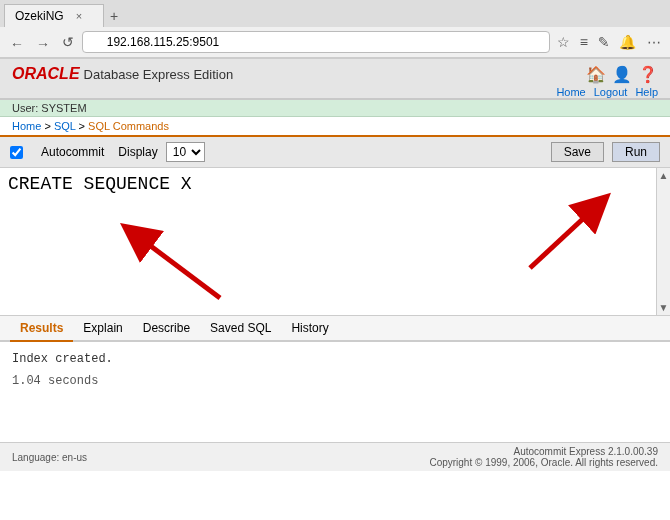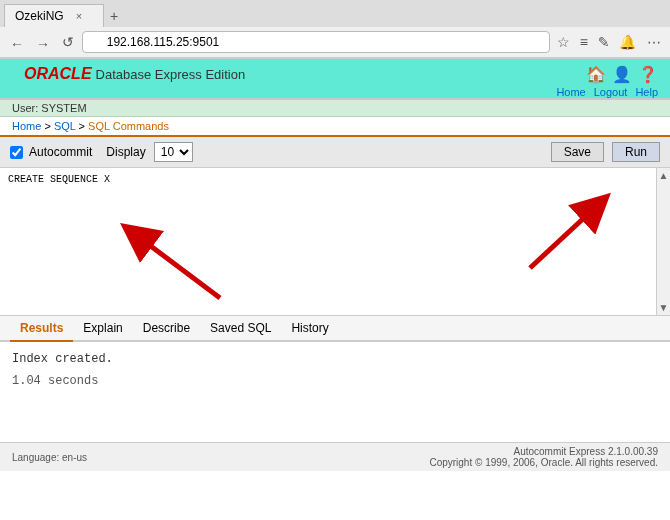--- a/index.html
+++ b/index.html
@@ -87,22 +87,22 @@
 
     
     .page-content {
       background: #fff;
       height: calc(520px - 58px);
       overflow: hidden;
     }
 
     
     .oracle-header {
-      background: #5eead4;
-      padding: 6px 12px 0 24px;
+      background: #e5e5e5;
+      padding: 6px 12px 0 12px;
       border-bottom: 2px solid #c8c8c8;
       display: flex;
       justify-content: space-between;
       align-items: flex-start;
     }
     .oracle-brand {
       display: flex;
       align-items: center;
       gap: 0;
     }
@@ -170,21 +170,21 @@
       display: flex;
       align-items: center;
       padding: 5px 10px;
       background: #e8e8e8;
       border-bottom: 1px solid #ccc;
       gap: 8px;
     }
     .autocommit-label {
       display: flex;
       align-items: center;
-      gap: 6px;
+      gap: 18px;
       font-size: 12px;
     }
     .display-label {
       font-size: 12px;
       margin-left: 6px;
     }
     .display-select {
       font-size: 12px;
       padding: 1px 2px;
       border: 1px solid #999;
@@ -209,21 +209,21 @@
       position: relative;
       height: 148px;
     }
     .sql-textarea {
       width: 100%;
       height: 100%;
       border: none;
       outline: none;
       padding: 6px 8px;
       font-family: 'Courier New', monospace;
-      font-size: 10px;
+      font-size: 18px;
       resize: none;
       background: #fff;
     }
     .scrollbar-right {
       position: absolute;
       right: 0;
       top: 0;
       width: 14px;
       height: 100%;
       background: #f0f0f0;

